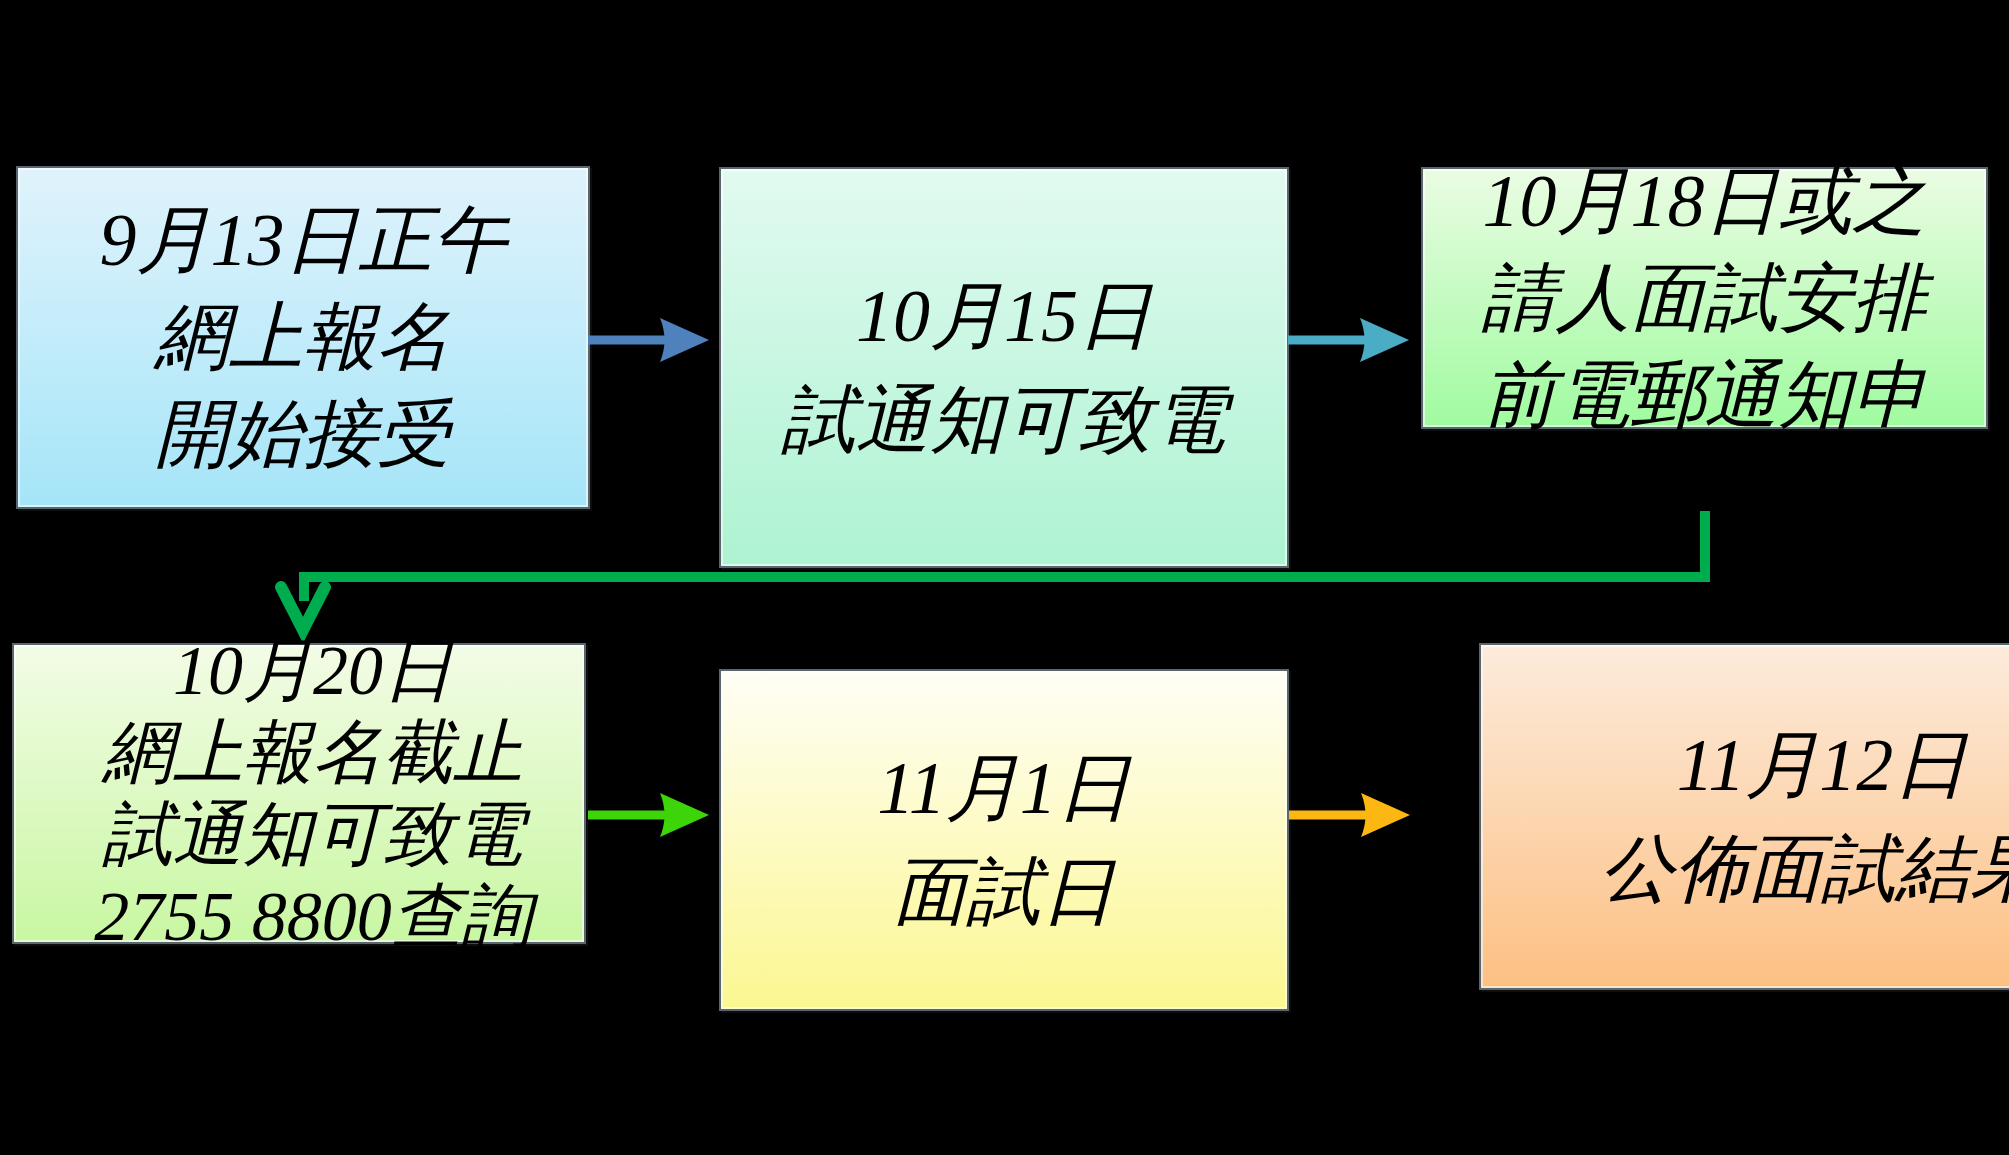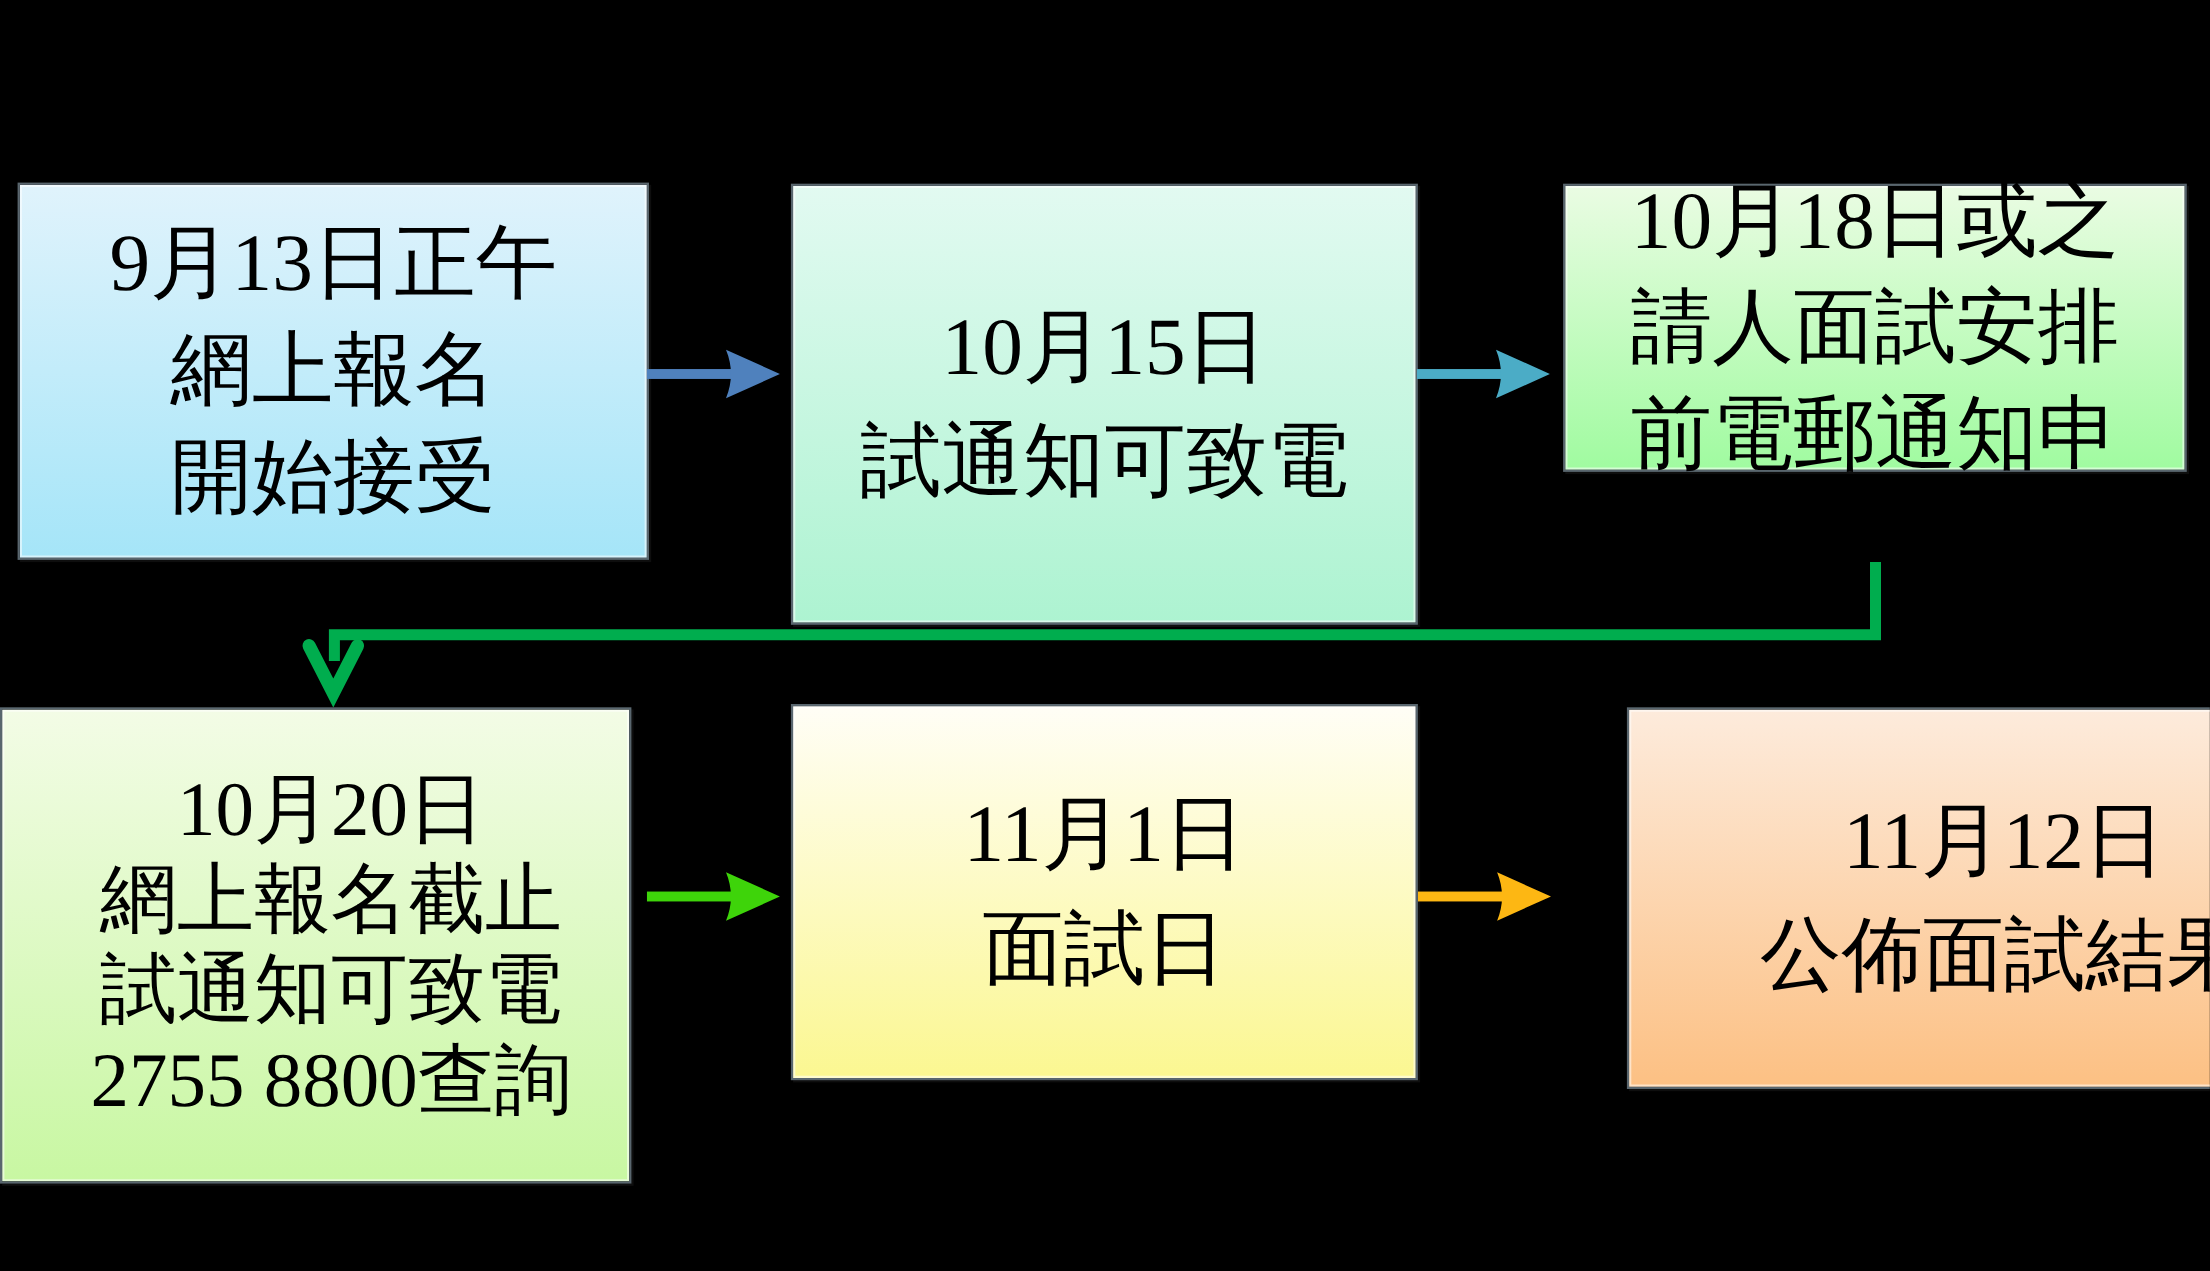--- a/index.html
+++ b/index.html
@@ -2,20 +2,21 @@
 <html><head>
 <meta charset="utf-8">
 <style>
   html,body{margin:0;padding:0;background:#000;}
   .canvas{
     position:relative;
     width:2009px;height:1155px;
     background:#000;
     overflow:hidden;
     font-family:"Liberation Serif","DejaVu Serif",serif;
+    font-style:italic;
   }
   .box{
     position:absolute;
     box-sizing:border-box;
     border:2px solid #59666e;
     box-shadow:inset 0 0 0 2px rgba(255,255,255,.55), 2px 2px 0 rgba(40,40,40,.35);
     background:linear-gradient(to bottom,var(--g1,#fff),var(--g2,#ddd));
     display:flex;flex-direction:column;justify-content:center;align-items:center;
     text-align:center;
     color:#000;
@@ -24,22 +25,22 @@
   .fs-normal{font-size:74px;}
   .fs-tight{font-size:70px;}
   .lines-2 .line{line-height:104px;}
   .lines-3 .line{line-height:97px;}
   .lines-4 .line{line-height:82px;}
 
   
   .box1{left:16px;  top:166px; width:574px; height:343px;}
   .box2{left:719px; top:167px; width:570px; height:401px;}
   .box3{left:1421px;top:167px; width:567px; height:262px;}
-  .box4{left:0;  top:643px; width:574px; height:433px;padding-left:28px;}
-  .box5{left:719px; top:640px; width:570px; height:342px;}
+  .box4{left:12px;  top:643px; width:574px; height:301px;padding-left:28px;}
+  .box5{left:719px; top:669px; width:570px; height:342px;}
   .box6{left:1479px;top:643px; width:686px; height:347px;}
 
   .arrow{position:absolute;width:126px;height:62px;}
   .arrow svg{display:block;width:100%;height:100%;}
   .arrowA{left:588px; top:309px;}
   .arrowB{left:1288px;top:309px;}
   .arrowC{left:588px; top:784px;}
   .arrowD{left:1289px;top:784px;}
 
   .overlay{position:absolute;left:0;top:0;width:2009px;height:1155px;pointer-events:none;}

